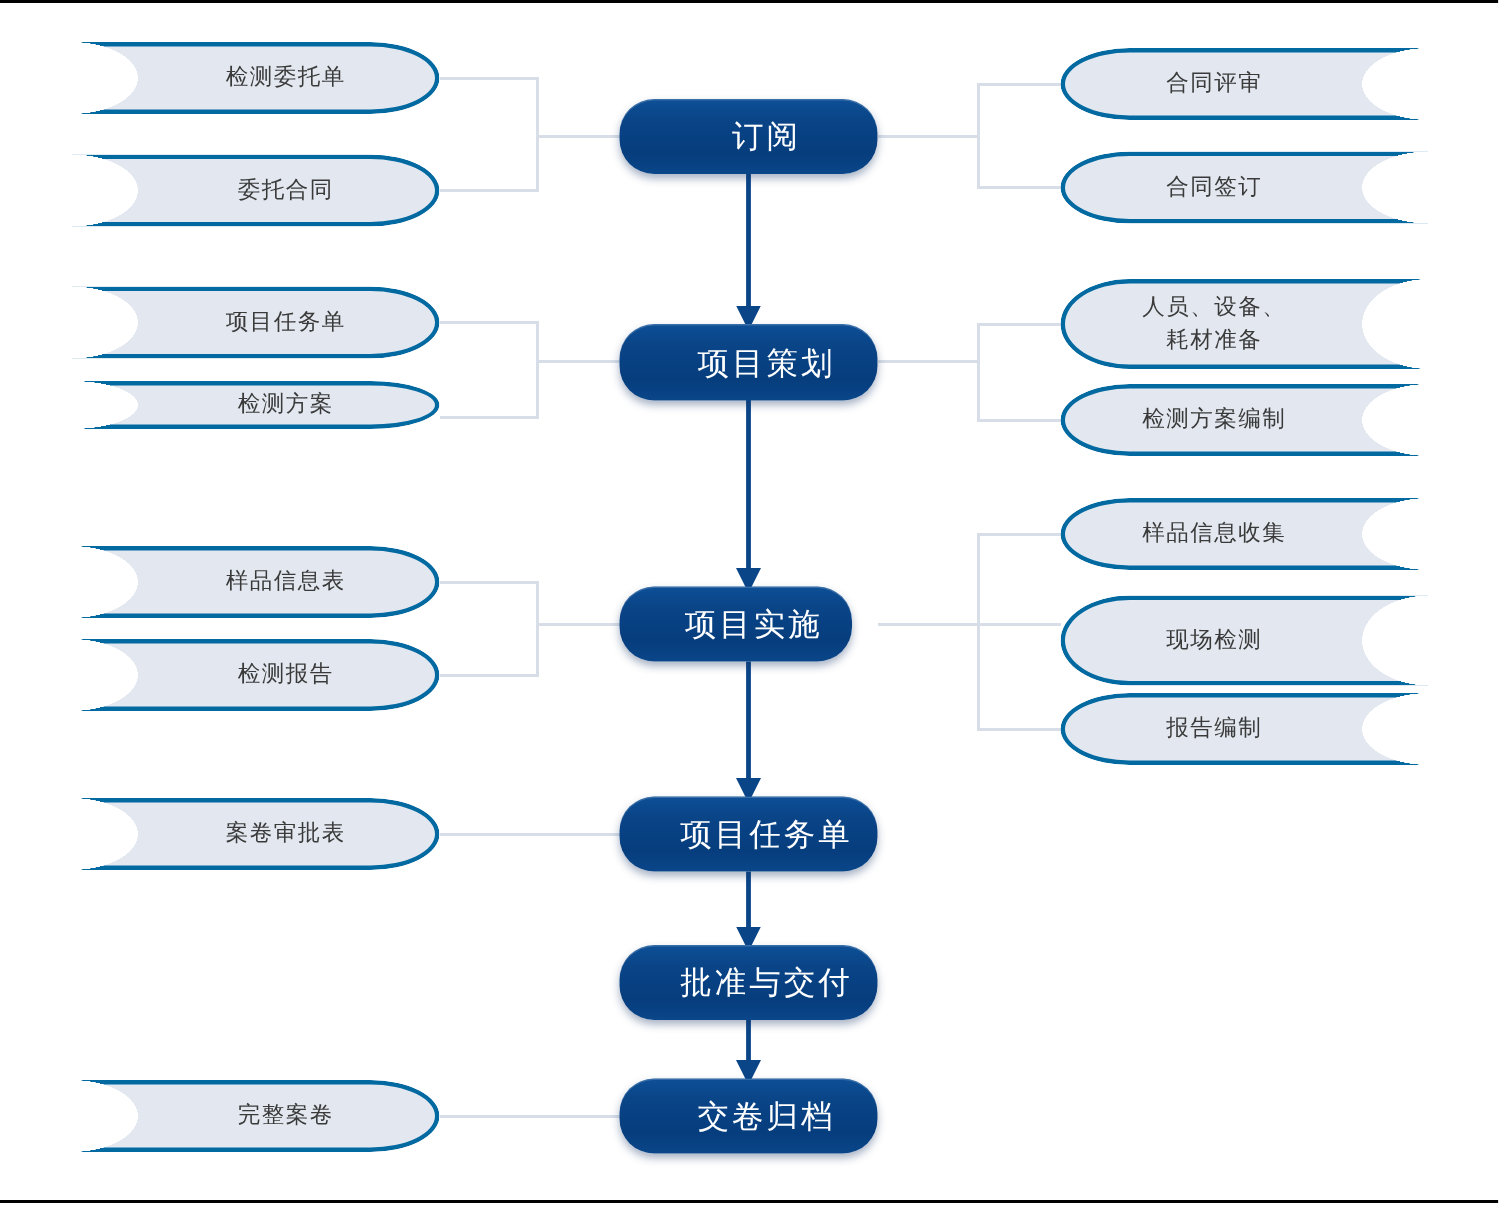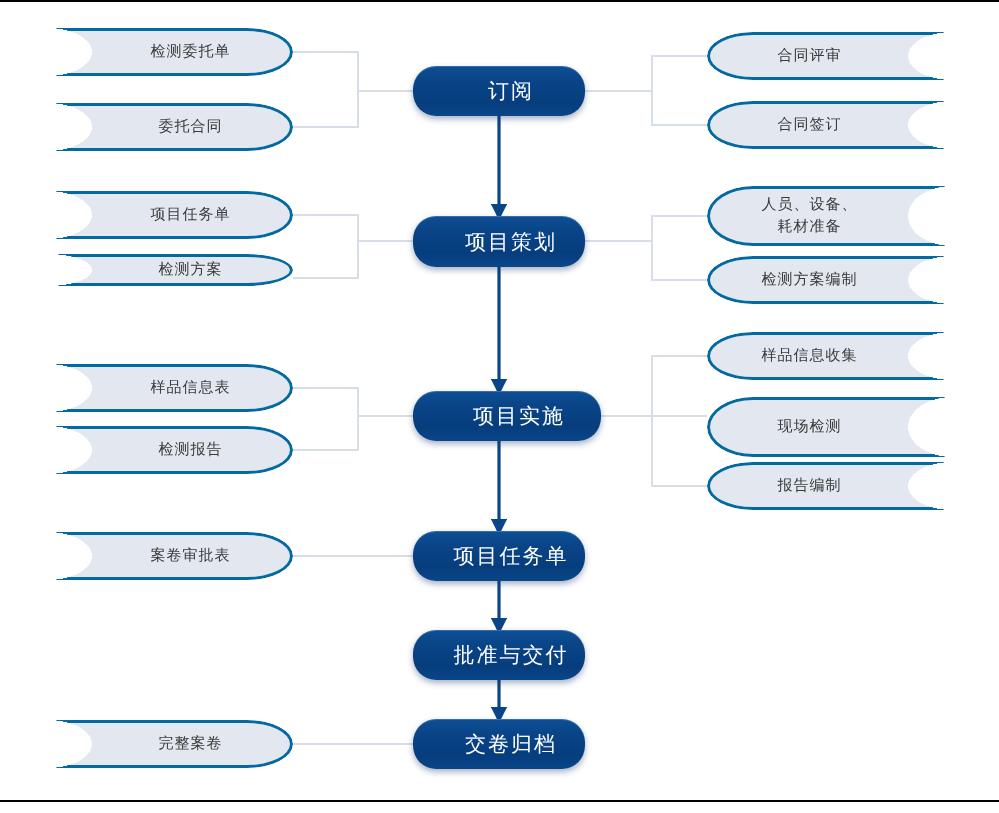--- a/index.html
+++ b/index.html
@@ -154,21 +154,21 @@
   <div class="doc left" style="left:48px;top:720px;width:245px;height:48px;">
     <span class="doc-label">完整案卷</span>
   </div>
 
   <div class="stage" style="left:413px;top:66px;width:172px;height:50px;">
     <span>订阅</span>
   </div>
   <div class="stage" style="left:413px;top:216px;width:172px;height:51px;">
     <span>项目策划</span>
   </div>
-  <div class="stage" style="left:413px;top:391px;width:188px;height:50px;">
+  <div class="stage" style="left:413px;top:391px;width:155px;height:50px;">
     <span>项目实施</span>
   </div>
   <div class="stage" style="left:413px;top:531px;width:172px;height:50px;">
     <span>项目任务单</span>
   </div>
   <div class="stage" style="left:413px;top:719px;width:172px;height:50px;">
     <span>交卷归档</span>
   </div>
   <div class="stage" style="left:413px;top:630px;width:172px;height:50px;">
     <span>批准与交付</span>

